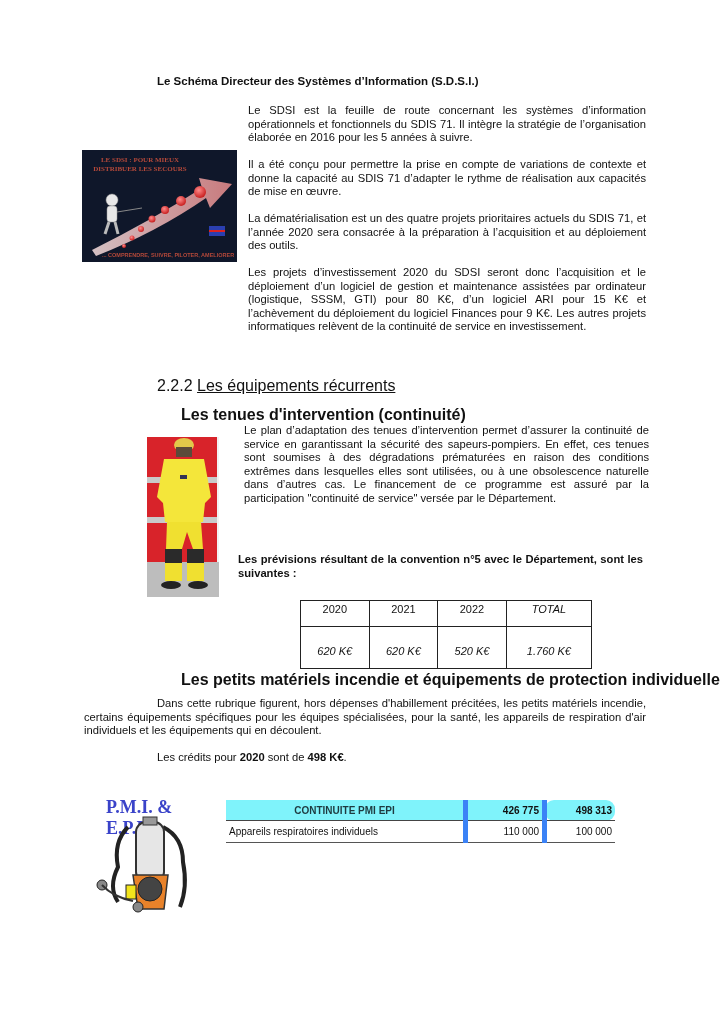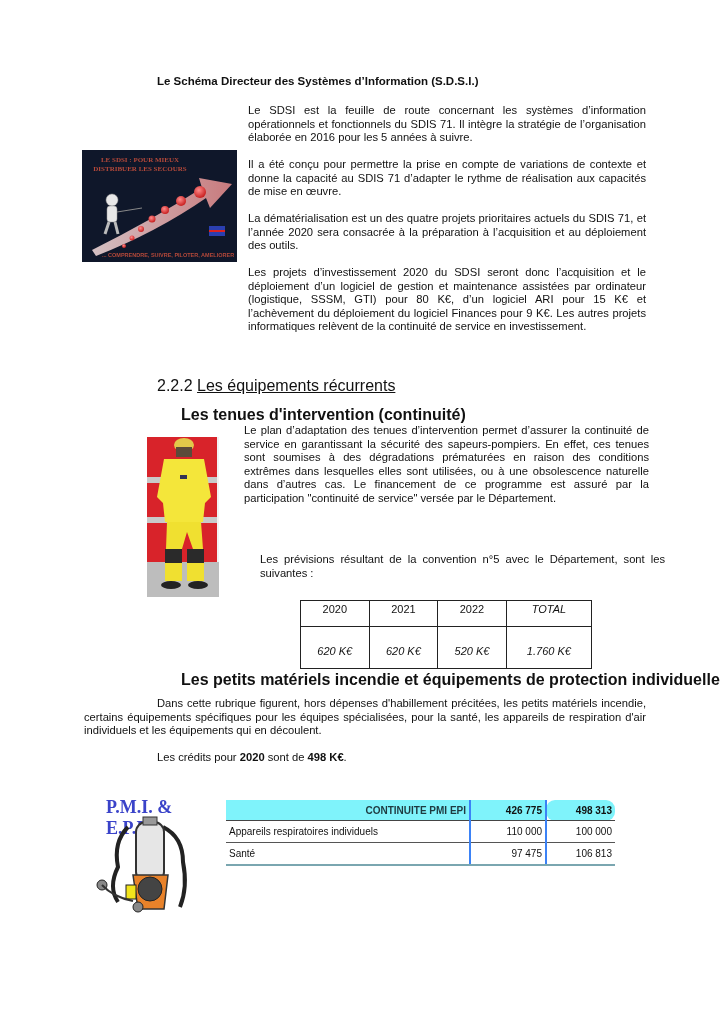--- a/index.html
+++ b/index.html
@@ -25,24 +25,24 @@
     table.fc td { border:1px solid #222; text-align:center; height:22px; vertical-align:top; padding-top:2px; }
     table.fc tr.vals td { font-style:italic; height:22px; padding-top:18px; }
     table.fc td.tot { font-style:italic; }
     
     .pmi-img { left:88px; top:797px; width:130px; height:120px; }
     .pmi-title { position:absolute; left:18px; top:0; font-family:"Liberation Serif", serif; font-weight:bold;
                  font-size:18px; color:#3a43c9; }
     
     table.pmi { position:absolute; left:226px; top:800px; width:389px; border-collapse:collapse; font-size:10px; }
     table.pmi td { border-bottom:1px solid #555; height:21px; padding:0 3px; }
-    table.pmi td.num { text-align:right; border-left:2px solid #3b82f6; width:68px; }
+    table.pmi td.num { text-align:right; border-left:5px solid #3b82f6; width:68px; }
     table.pmi td.num2 { width:62px;border-radius:9px; }
     table.pmi tr.head td { background:#7ff3fb; font-weight:bold; height:20px; border-bottom:1px solid #444; }
-    table.pmi tr.head td.lbl { text-align:right; color:#1e3a40; }
+    table.pmi tr.head td.lbl { text-align:center; color:#1e3a40; }
     table.pmi tr.last td { border-bottom:2px solid #7aa6b0; }
   </style>
 </head>
 <body>
 
 <div class="abs h-sdsi">Le Schéma Directeur des Systèmes d’Information (S.D.S.I.)</div>
 
 <div class="abs sdsi-img">
   <svg width="155" height="112" viewBox="0 0 155 112">
     <defs>
@@ -102,21 +102,21 @@
     <rect x="18" y="112" width="17" height="14" fill="#2a2a2a"></rect>
     <rect x="40" y="112" width="17" height="14" fill="#2a2a2a"></rect>
     <rect x="18" y="126" width="17" height="18" fill="#f0e030"></rect>
     <rect x="40" y="126" width="17" height="18" fill="#f0e030"></rect>
     <ellipse cx="24" cy="148" rx="10" ry="4" fill="#222"></ellipse>
     <ellipse cx="51" cy="148" rx="10" ry="4" fill="#222"></ellipse>
   </svg>
 </div>
 
 <p class="abs just" style="left:244px; top:424px; width:405px;">Le plan d’adaptation des tenues d’intervention permet d’assurer la continuité de service en garantissant la sécurité des sapeurs-pompiers. En effet, ces tenues sont soumises à des dégradations prématurées en raison des conditions extrêmes dans lesquelles elles sont utilisées, ou à une obsolescence naturelle dans d’autres cas. Le financement de ce programme est assuré par la participation "continuité de service" versée par le Département.</p>
-<p class="abs just" style="left:260px; top:553px; width:405px;">Les prévisions résultant de la convention n°5 avec le Département, sont les suivantes :</p>
+<p class="abs just" style="left:238px; top:553px; width:405px;font-weight:bold;">Les prévisions résultant de la convention n°5 avec le Département, sont les suivantes :</p>
 
 <table class="fc">
   <tbody>
       <tr>
     <td>2020</td>
     <td>2021</td>
     <td>2022</td>
     <td class="tot">TOTAL</td>
   </tr>
   <tr class="vals">
@@ -155,19 +155,14 @@
       <tr class="head">
     <td class="lbl">CONTINUITE PMI EPI</td>
     <td class="num">426 775</td>
     <td class="num num2">498 313</td>
   </tr>
   <tr>
     <td>Appareils respiratoires individuels</td>
     <td class="num">110 000</td>
     <td class="num num2">100 000</td>
   </tr>
-  <tr class="last">
-    <td>Santé</td>
-    <td class="num">97 475</td>
-    <td class="num num2">106 813</td>
-  </tr>
 </tbody>
   </table>
 
 </body></html>

